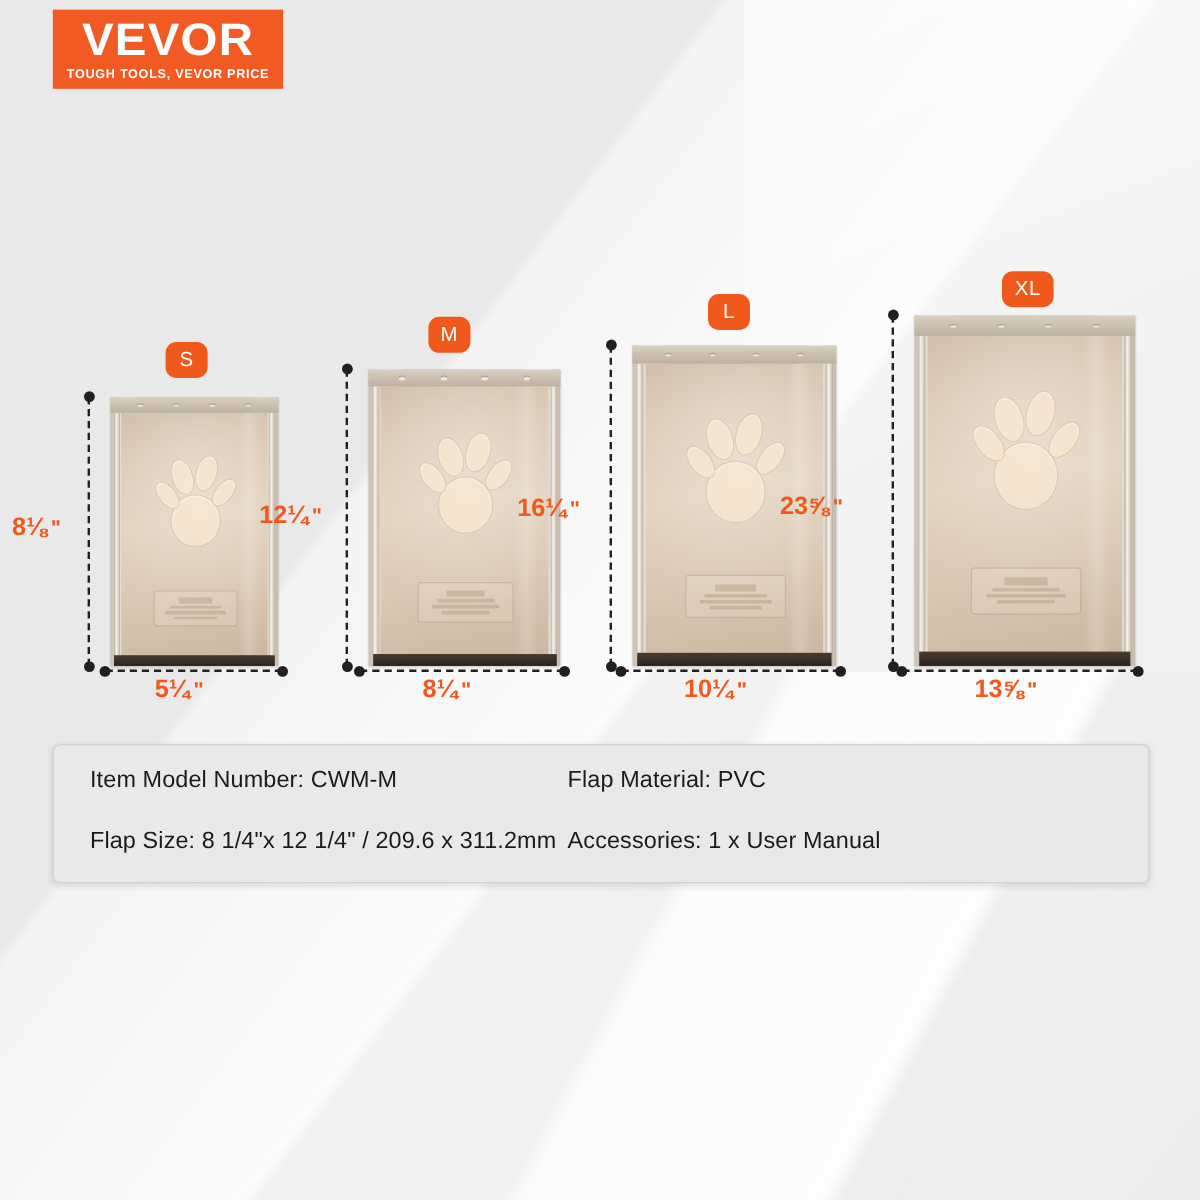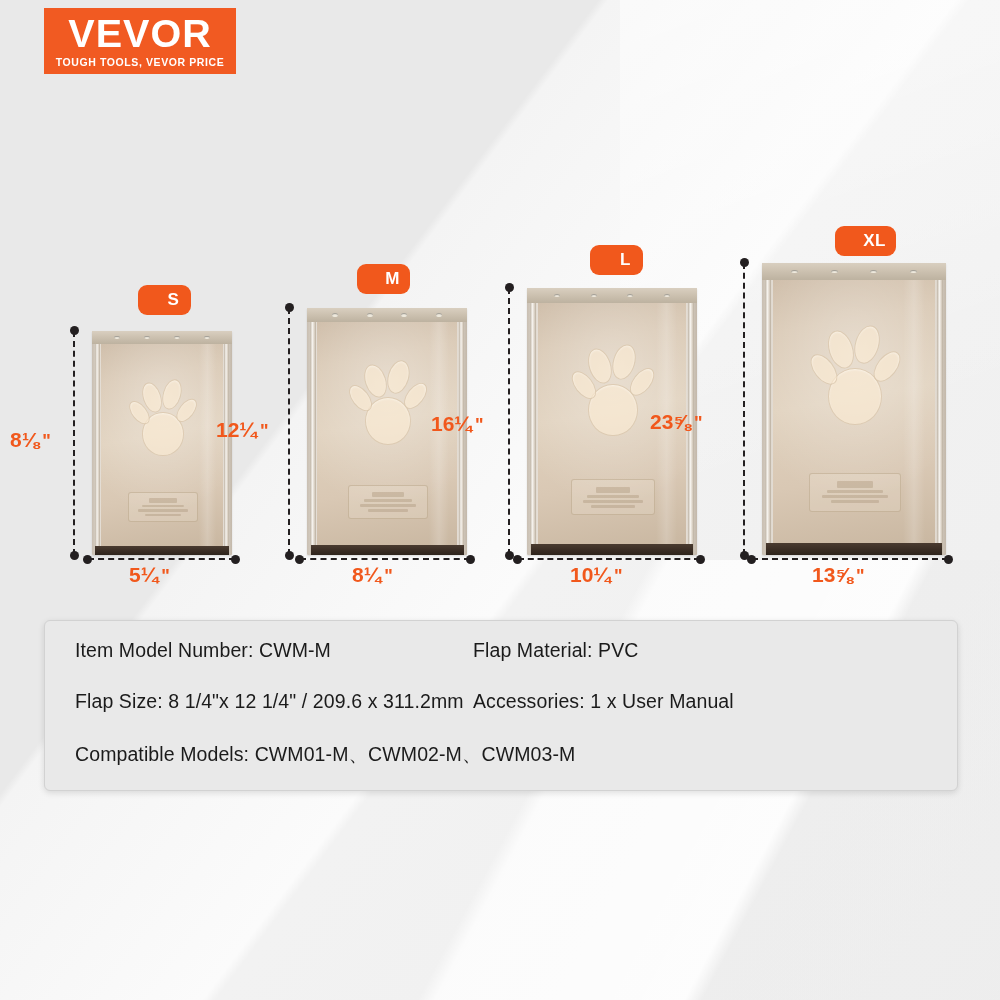--- a/index.html
+++ b/index.html
@@ -45,22 +45,22 @@
   #logo .tagline{
     color:#ffffff;font-weight:bold;font-size:10.5px;line-height:13px;
     letter-spacing:.6px;margin-top:3px;
   }
 
   
   #products{position:absolute;left:0;top:0;width:1000px;height:600px;}
 
   .size-badge{
     position:absolute;background:#F1581C;border-radius:9px;
-    color:#fff;font-weight:bold;display:flex;align-items:center;justify-content:center;
-    font-size:17px;letter-spacing:.5px;padding-left:18px;
+    color:#fff;font-weight:normal;display:flex;align-items:center;justify-content:center;
+    font-size:17px;letter-spacing:.5px;
   }
 
   .door{position:absolute;}
   .door .frame{
     position:absolute;inset:0;
     background:linear-gradient(90deg,#c9bfb2 0%,#e8e2da 7%,#f3efe9 11%,#ded6cb 15%,
                                       #cfc5b7 18%, #cfc5b7 82%,
                                       #ded6cb 85%,#f3efe9 89%,#e8e2da 93%,#c3b8aa 100%);
     border-radius:1px;
     box-shadow:0 1px 2px rgba(0,0,0,.12);
@@ -324,15 +324,14 @@
     </div>
     <div class="dimlabel" style="left: 812px; top: 563px; color: rgb(241, 88, 28);"><span>13⅝</span><span class="q">"</span></div>
   </div>
 
 <div id="spec">
   <div class="body" id="spec-body">
       <div class="cell">Item Model Number:  CWM-M</div>
       <div class="cell">Flap Material: PVC</div>
       <div class="cell">Flap Size: 8 1/4"x 12 1/4" / 209.6 x 311.2mm</div>
       <div class="cell">Accessories: 1  x User Manual</div>
-      <div class="cell">Compatible Models: CWM01-M、CWM02-M、CWM03-M</div>
     </div>
 </div>
 
 </body></html>

